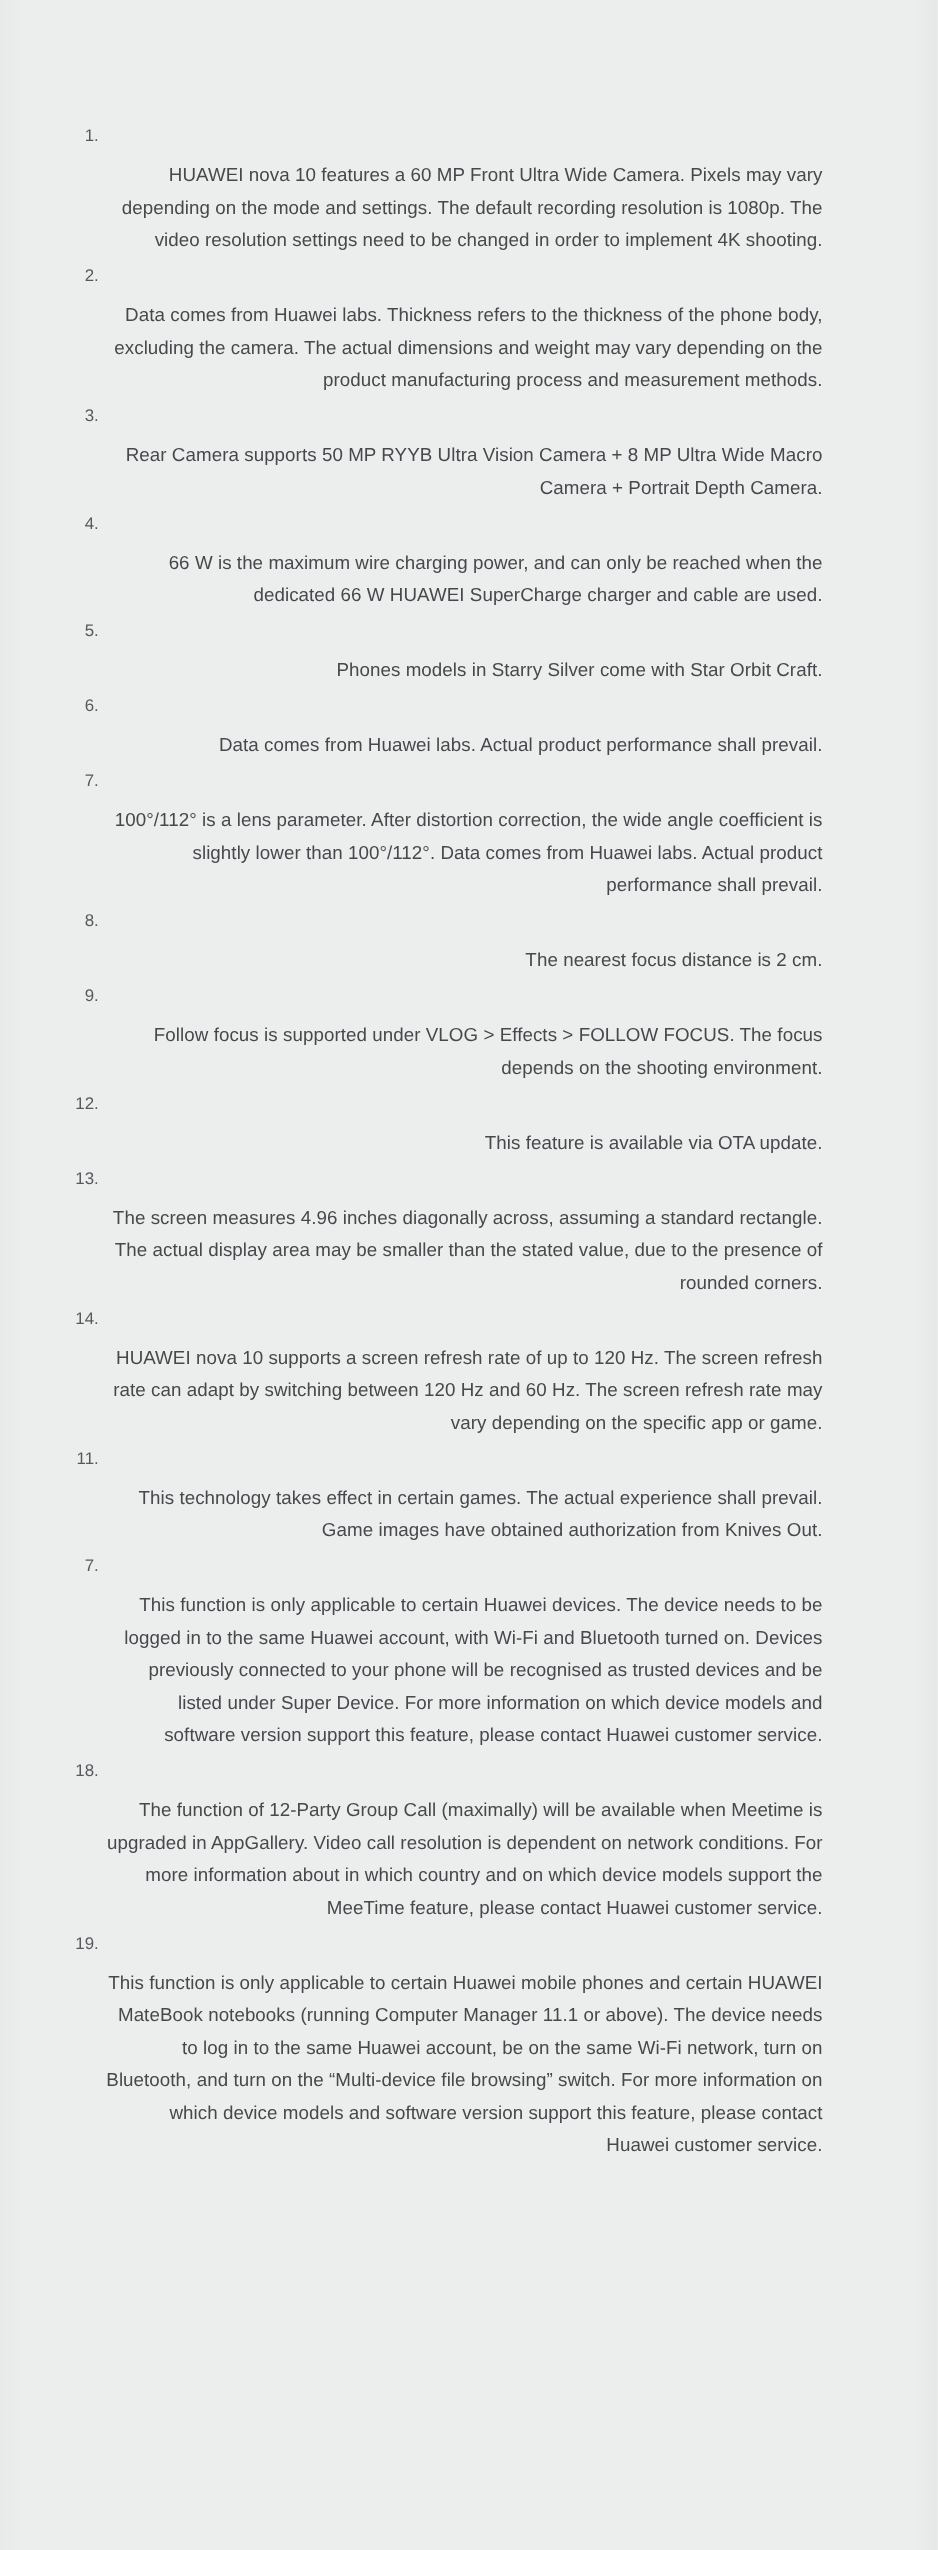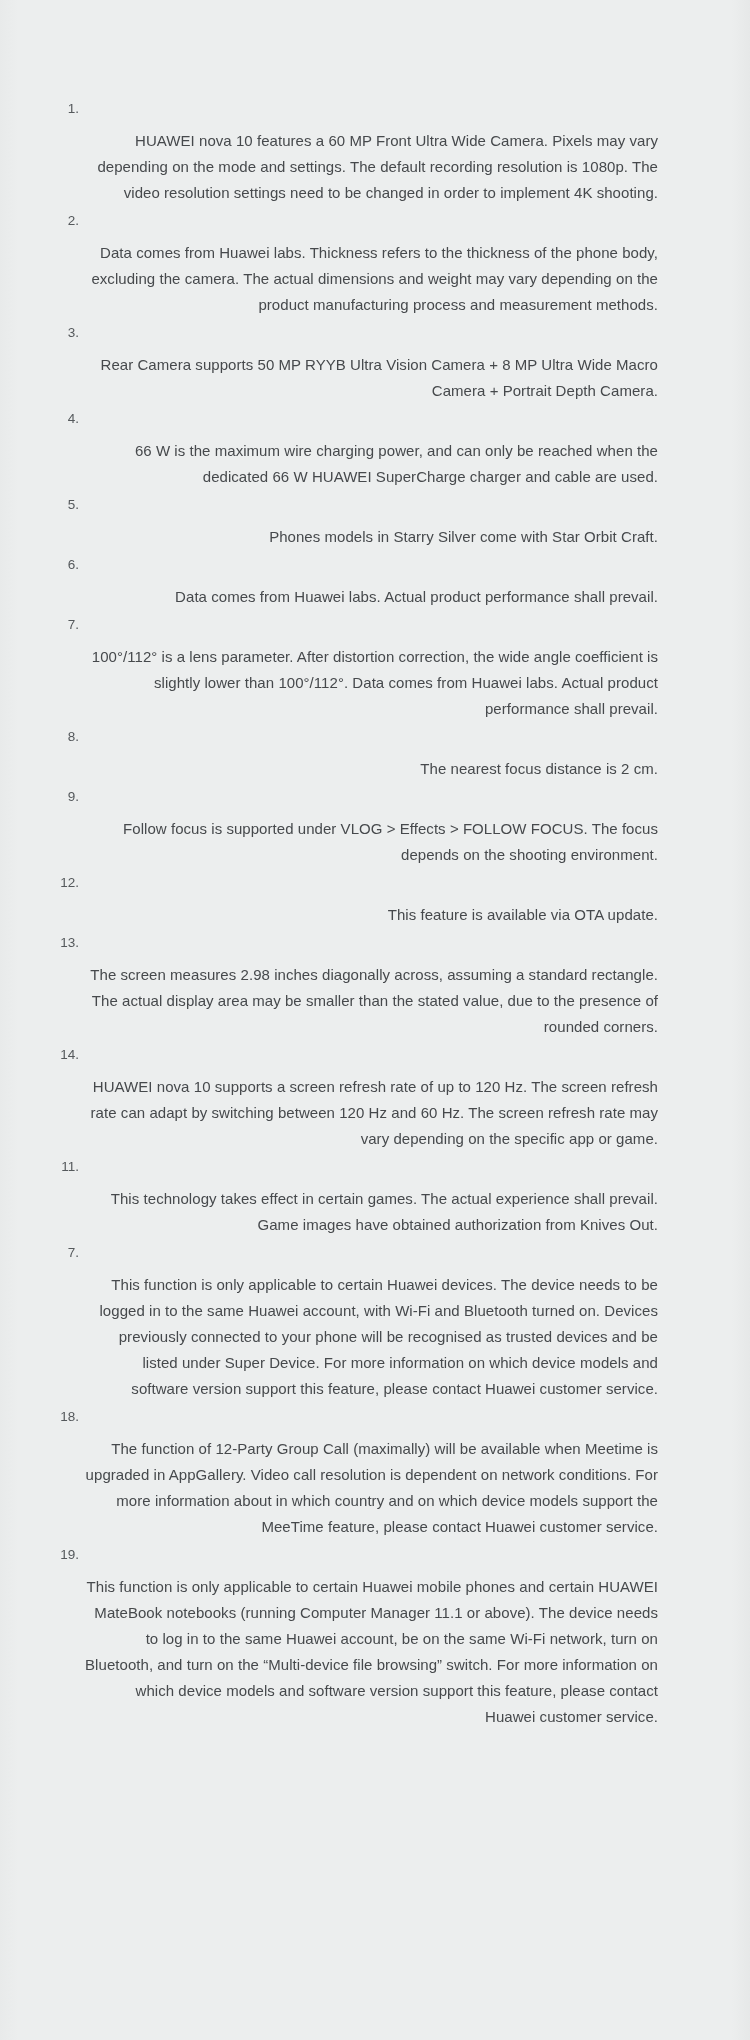--- a/index.html
+++ b/index.html
@@ -93,21 +93,21 @@
       <li class="footnote">
         <span class="fn-num">9.</span>
         <span class="fn-text">Follow focus is supported under VLOG &gt; Effects &gt; FOLLOW FOCUS. The focus depends on the shooting environment.</span>
       </li>
       <li class="footnote">
         <span class="fn-num">12.</span>
         <span class="fn-text">This feature is available via OTA update.</span>
       </li>
       <li class="footnote">
         <span class="fn-num">13.</span>
-        <span class="fn-text">The screen measures 2.98 inches diagonally across, assuming a standard rectangle. The actual display area may be smaller than the stated value, due to the presence of rounded corners.</span>
+        <span class="fn-text">The screen measures 4.96 inches diagonally across, assuming a standard rectangle. The actual display area may be smaller than the stated value, due to the presence of rounded corners.</span>
       </li>
       <li class="footnote">
         <span class="fn-num">14.</span>
         <span class="fn-text">HUAWEI nova 10 supports a screen refresh rate of up to 120 Hz. The screen refresh rate can adapt by switching between 120 Hz and 60 Hz. The screen refresh rate may vary depending on the specific app or game.</span>
       </li>
       <li class="footnote">
         <span class="fn-num">11.</span>
         <span class="fn-text">This technology takes effect in certain games. The actual experience shall prevail. Game images have obtained authorization from Knives Out.</span>
       </li>
       <li class="footnote">

